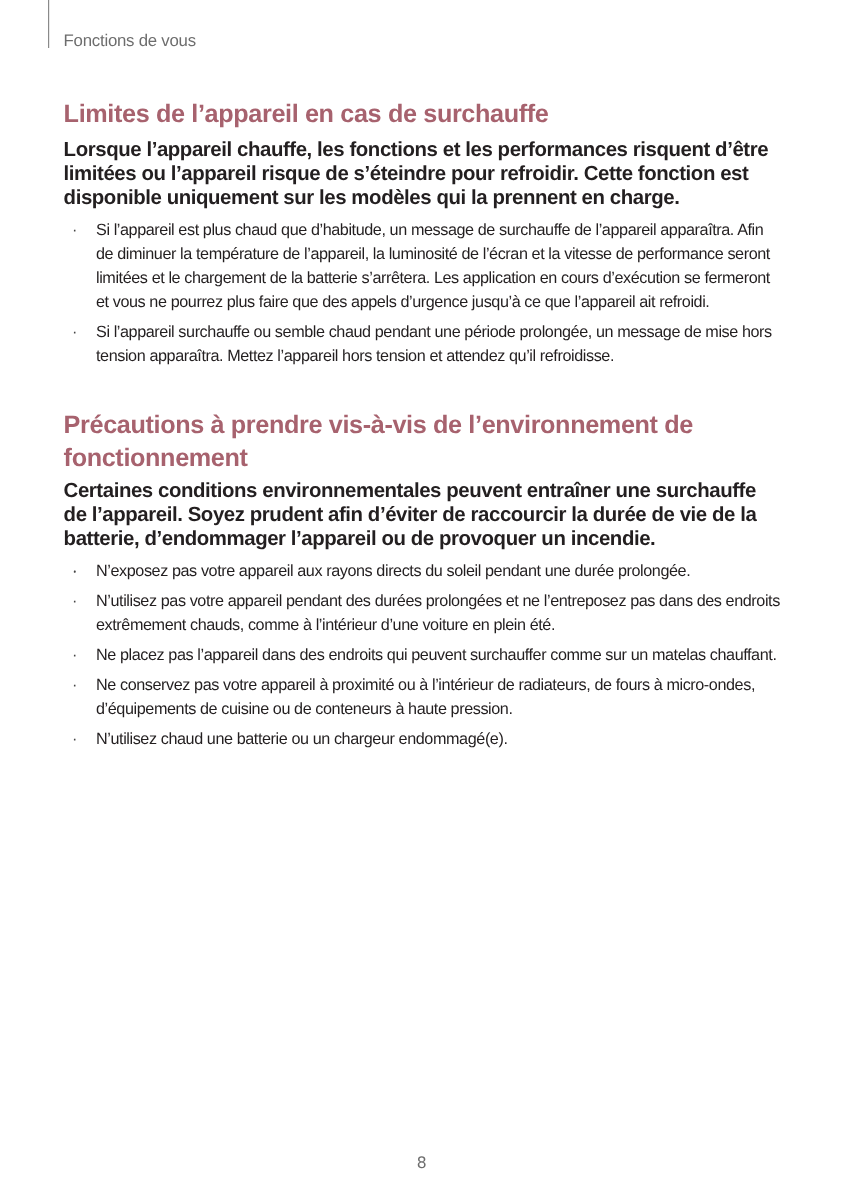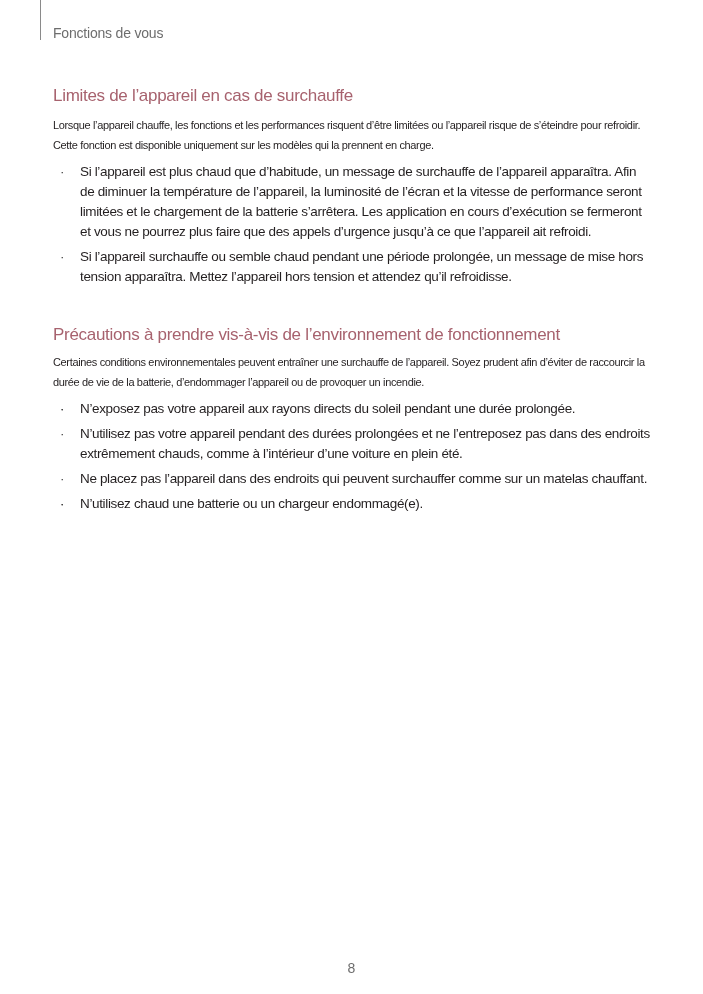--- a/index.html
+++ b/index.html
@@ -33,30 +33,31 @@
     }
     .content {
       position: absolute;
       left: 53px;
       top: 82px;
       width: 600px;
     }
     h2 {
       margin: 0;
       color: #a7626e;
-      font-weight: normal;
-      font-size: 17px;
+      font-weight: bold;
+      font-size: 21px;
       line-height: 27px;
       letter-spacing: -0.3px;
     }
     p.body {
       margin: 6px 0 0 0;
-      font-size: 11px;
+      font-size: 17px;
       line-height: 20px;
       letter-spacing: -0.35px;
+      font-weight: bold;
     }
     ul.bullets {
       list-style: none;
       margin: 7px 0 0 0;
       padding: 0;
     }
     ul.bullets li {
       position: relative;
       padding-left: 27px;
       font-size: 13.5px;
@@ -103,19 +104,19 @@
   </section>
 
   <section class="section-2">
     <h2>Précautions à prendre vis-à-vis de l’environnement de fonctionnement</h2>
     <p class="body">Certaines conditions environnementales peuvent entraîner une surchauffe de l’appareil. Soyez prudent afin d’éviter de raccourcir la durée de vie de la batterie, d’endommager l’appareil ou de provoquer un incendie.</p>
     <ul class="bullets">
       <li><span class="dot">·</span></li>
       <li><span class="dot">·</span><span>N’exposez pas votre appareil aux rayons directs du soleil pendant une durée prolongée.</span></li>
       <li><span class="dot">·</span><span>N’utilisez pas votre appareil pendant des durées prolongées et ne l’entreposez pas dans des endroits extrêmement chauds, comme à l’intérieur d’une voiture en plein été.</span></li>
       <li><span class="dot">·</span><span>Ne placez pas l’appareil dans des endroits qui peuvent surchauffer comme sur un matelas chauffant.</span></li>
-      <li><span class="dot">·</span></li>
+      <li><span class="dot">·</span><span>Ne conservez pas votre appareil à proximité ou à l’intérieur de radiateurs, de fours à micro-ondes, d’équipements de cuisine ou de conteneurs à haute pression.</span></li>
       <li><span class="dot">·</span><span>N’utilisez chaud une batterie ou un chargeur endommagé(e).</span></li>
     </ul>
   </section>
 </div>
 
 <div class="page-number">8</div>
 
 </body></html>

